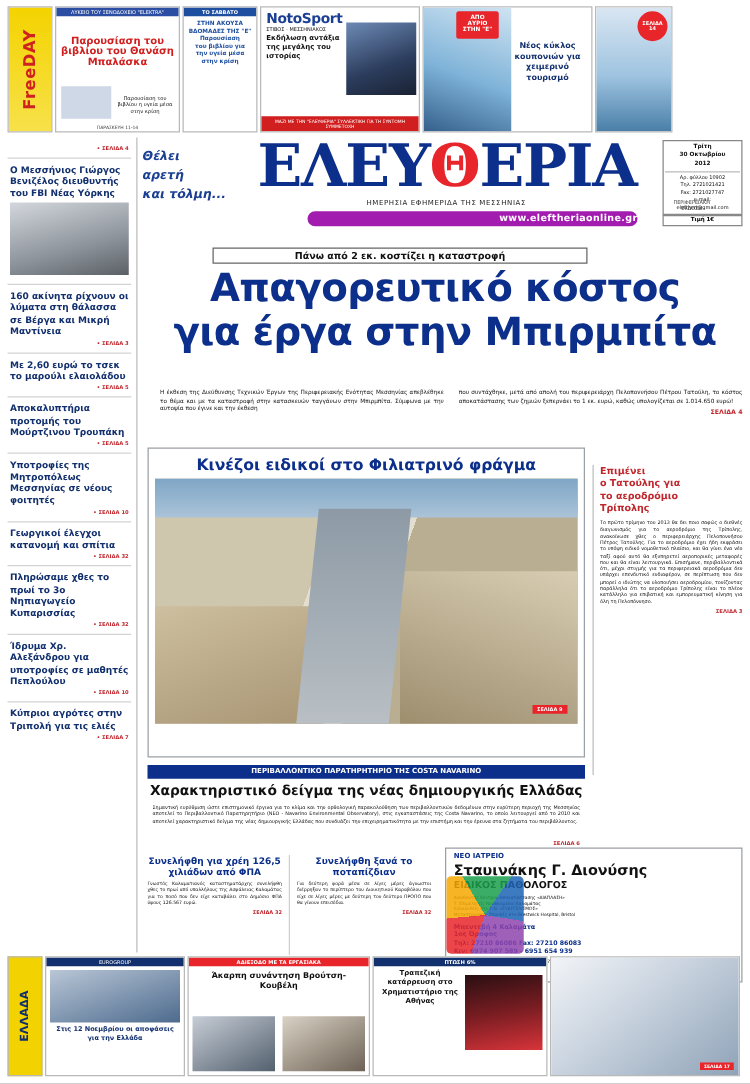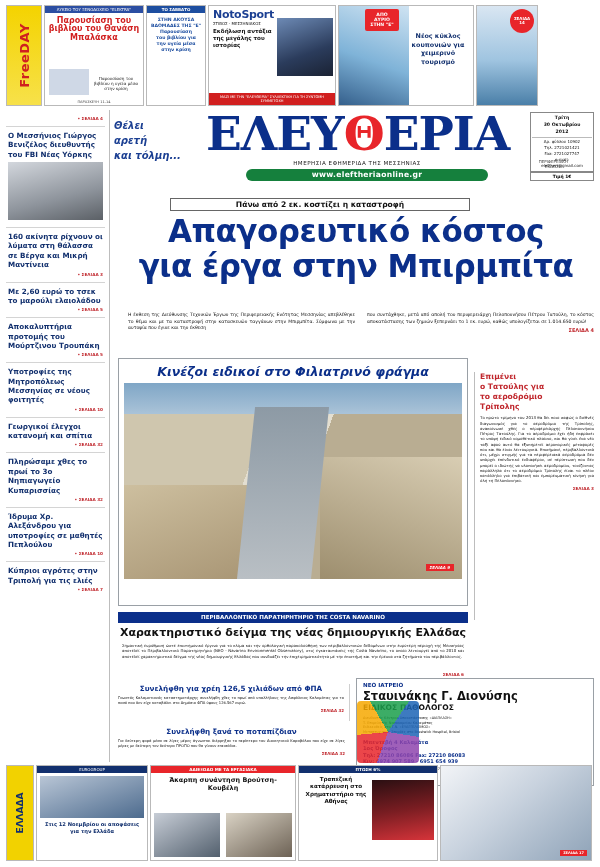--- a/index.html
+++ b/index.html
@@ -36,21 +36,21 @@
   .freeday-text {
     transform: rotate(-90deg);
     white-space: nowrap;
     font-weight: bold;
     font-size: 13px;
     color: #d02020;
     letter-spacing: .5px;
   }
   .ad-2 { width: 100px; background: #ffffff; }
   .ad-2 .band { background:#2b4ea2; color:#fff; font-size:4px; text-align:center; padding:1px 0; }
-  .ad-2 .big { color:#d11f1f; font-weight:bold; font-size:8px; text-align:center; line-height:1.05; margin-top:4px;}
+  .ad-2 .big { color:#d11f1f; font-weight:bold; font-size:8px; text-align:center; line-height:1.05; margin-top:16px;}
   .ad-2 .sub { font-size:4.2px; text-align:center; color:#222; margin-top:2px; line-height:1.2;}
   .ad-2 .foot { position:absolute; bottom:1px; left:0; right:0; text-align:center; font-size:3.6px; color:#444;}
   .ad-2 .imgbox { position:absolute; left:4px; bottom:10px; width:40px; height:26px; background:#cfd8e6; }
 
   .ad-3 { width: 60px; background:#fff; }
   .ad-3 .hdr { background:#1d4ea0; color:#fff; font-size:4px; text-align:center; padding:1px 0; font-weight:bold;}
   .ad-3 .body { font-size:4.6px; color:#1d4ea0; text-align:center; font-weight:bold; line-height:1.3; padding:4px 3px; }
 
   .ad-4 { width: 128px; background:#fff; }
   .ad-4 .logo { color:#d11f1f; font-weight:bold; font-size:11px; padding:2px 0 0 4px; letter-spacing:-.3px;}
@@ -99,22 +99,22 @@
   .logo-el {
     position:absolute; left:92px; top:0px; width:290px;
     font-size: 47px; font-weight: bold; color:#0b2f8a; letter-spacing:-1px;
     font-family:"DejaVu Serif", serif; line-height:1;
   }
   .logo-sub {
     position:absolute; left:128px; top:50px; width:230px; text-align:center;
     font-size:5.6px; color:#222; letter-spacing:.5px;
   }
   .logo-url {
-    position:absolute; left:132px; top:59px; width:242px; height:12px;
-    background:#15803d; color:#fff; border-radius:7px; text-align:center;
+    position:absolute; left:132px; top:59px; width:264px; height:12px;
+    background:#a21caf; color:#fff; border-radius:7px; text-align:right;
     font-size:7.6px; font-weight:bold; line-height:12px; letter-spacing:.3px;
   }
   .logo-peri {
     position:absolute; right:26px; top:49px; font-size:4px; color:#444; text-align:center; line-height:1.3;
   }
   .infobox {
     position:absolute; right:0; top:2px; width:64px; border:1px solid #888;
     font-size:4px; text-align:center; color:#111; line-height:1.5; padding:2px 1px;
   }
   .infobox .d { font-weight:bold; font-size:4.6px; }
@@ -136,21 +136,21 @@
   .lead-cols {
     position:absolute; left:128px; top:312px; width:466px;
     display:flex; gap:12px; font-size:4.6px; line-height:1.42; text-align:justify; color:#111;
   }
   .lead-cols > div { flex:1; }
   .lead-page { text-align:right; color:#c0272d; font-weight:bold; font-size:5px; margin-top:2px;}
 
   
   .feature {
     position:absolute; left:118px; top:358px; width:350px; height:248px;
-    border:1px solid #9aa0a6; background:#fff;font-style:italic;
+    border:1px solid #9aa0a6; background:#fff;
   }
   .feature-title {
     text-align:center; font-size:12.5px; font-weight:bold; color:#0b2f8a; padding:5px 4px 4px 4px;
   }
   .feature-photo {
     margin:0 5px; height:196px;
     background:
       linear-gradient(180deg, rgba(140,170,200,.85) 0 14%, rgba(185,180,160,.0) 14%),
       linear-gradient(110deg,#cfc6ae 0 38%, #e3ded0 38% 54%, #b9ad92 54% 100%),
       #c8c0aa;
@@ -197,21 +197,21 @@
   }
   .cn-body {
     position:absolute; left:122px; top:643px; width:342px; font-size:3.9px;
     line-height:1.38; text-align:justify; color:#111;
   }
   .cn-page { position:absolute; left:122px; top:672px; width:342px; text-align:right;
      font-size:4.2px; color:#c0272d; font-weight:bold;}
 
   
   .briefs { position:absolute; left:118px; top:684px; width:232px; height:80px;
-     display:flex; gap:6px;flex-direction:column; }
+     display:flex; gap:6px; }
   .brief { flex:1; border-right:1px solid #cfcfcf; padding-right:5px; }
   .brief:last-child { border-right:none; }
   .brief h3 { margin:0; font-size:7.2px; font-weight:bold; color:#0b2f8a; line-height:1.25; text-align:center;}
   .brief p { margin:3px 0 0 0; font-size:3.7px; line-height:1.32; text-align:justify; color:#111;}
   .brief .pg { font-size:4px; color:#c0272d; font-weight:bold; text-align:right; margin-top:2px;}
 
   
   .docad {
     position:absolute; left:356px; top:678px; width:238px; height:108px;
     border:1px solid #9aa0a6; background:#fff; overflow:hidden;

